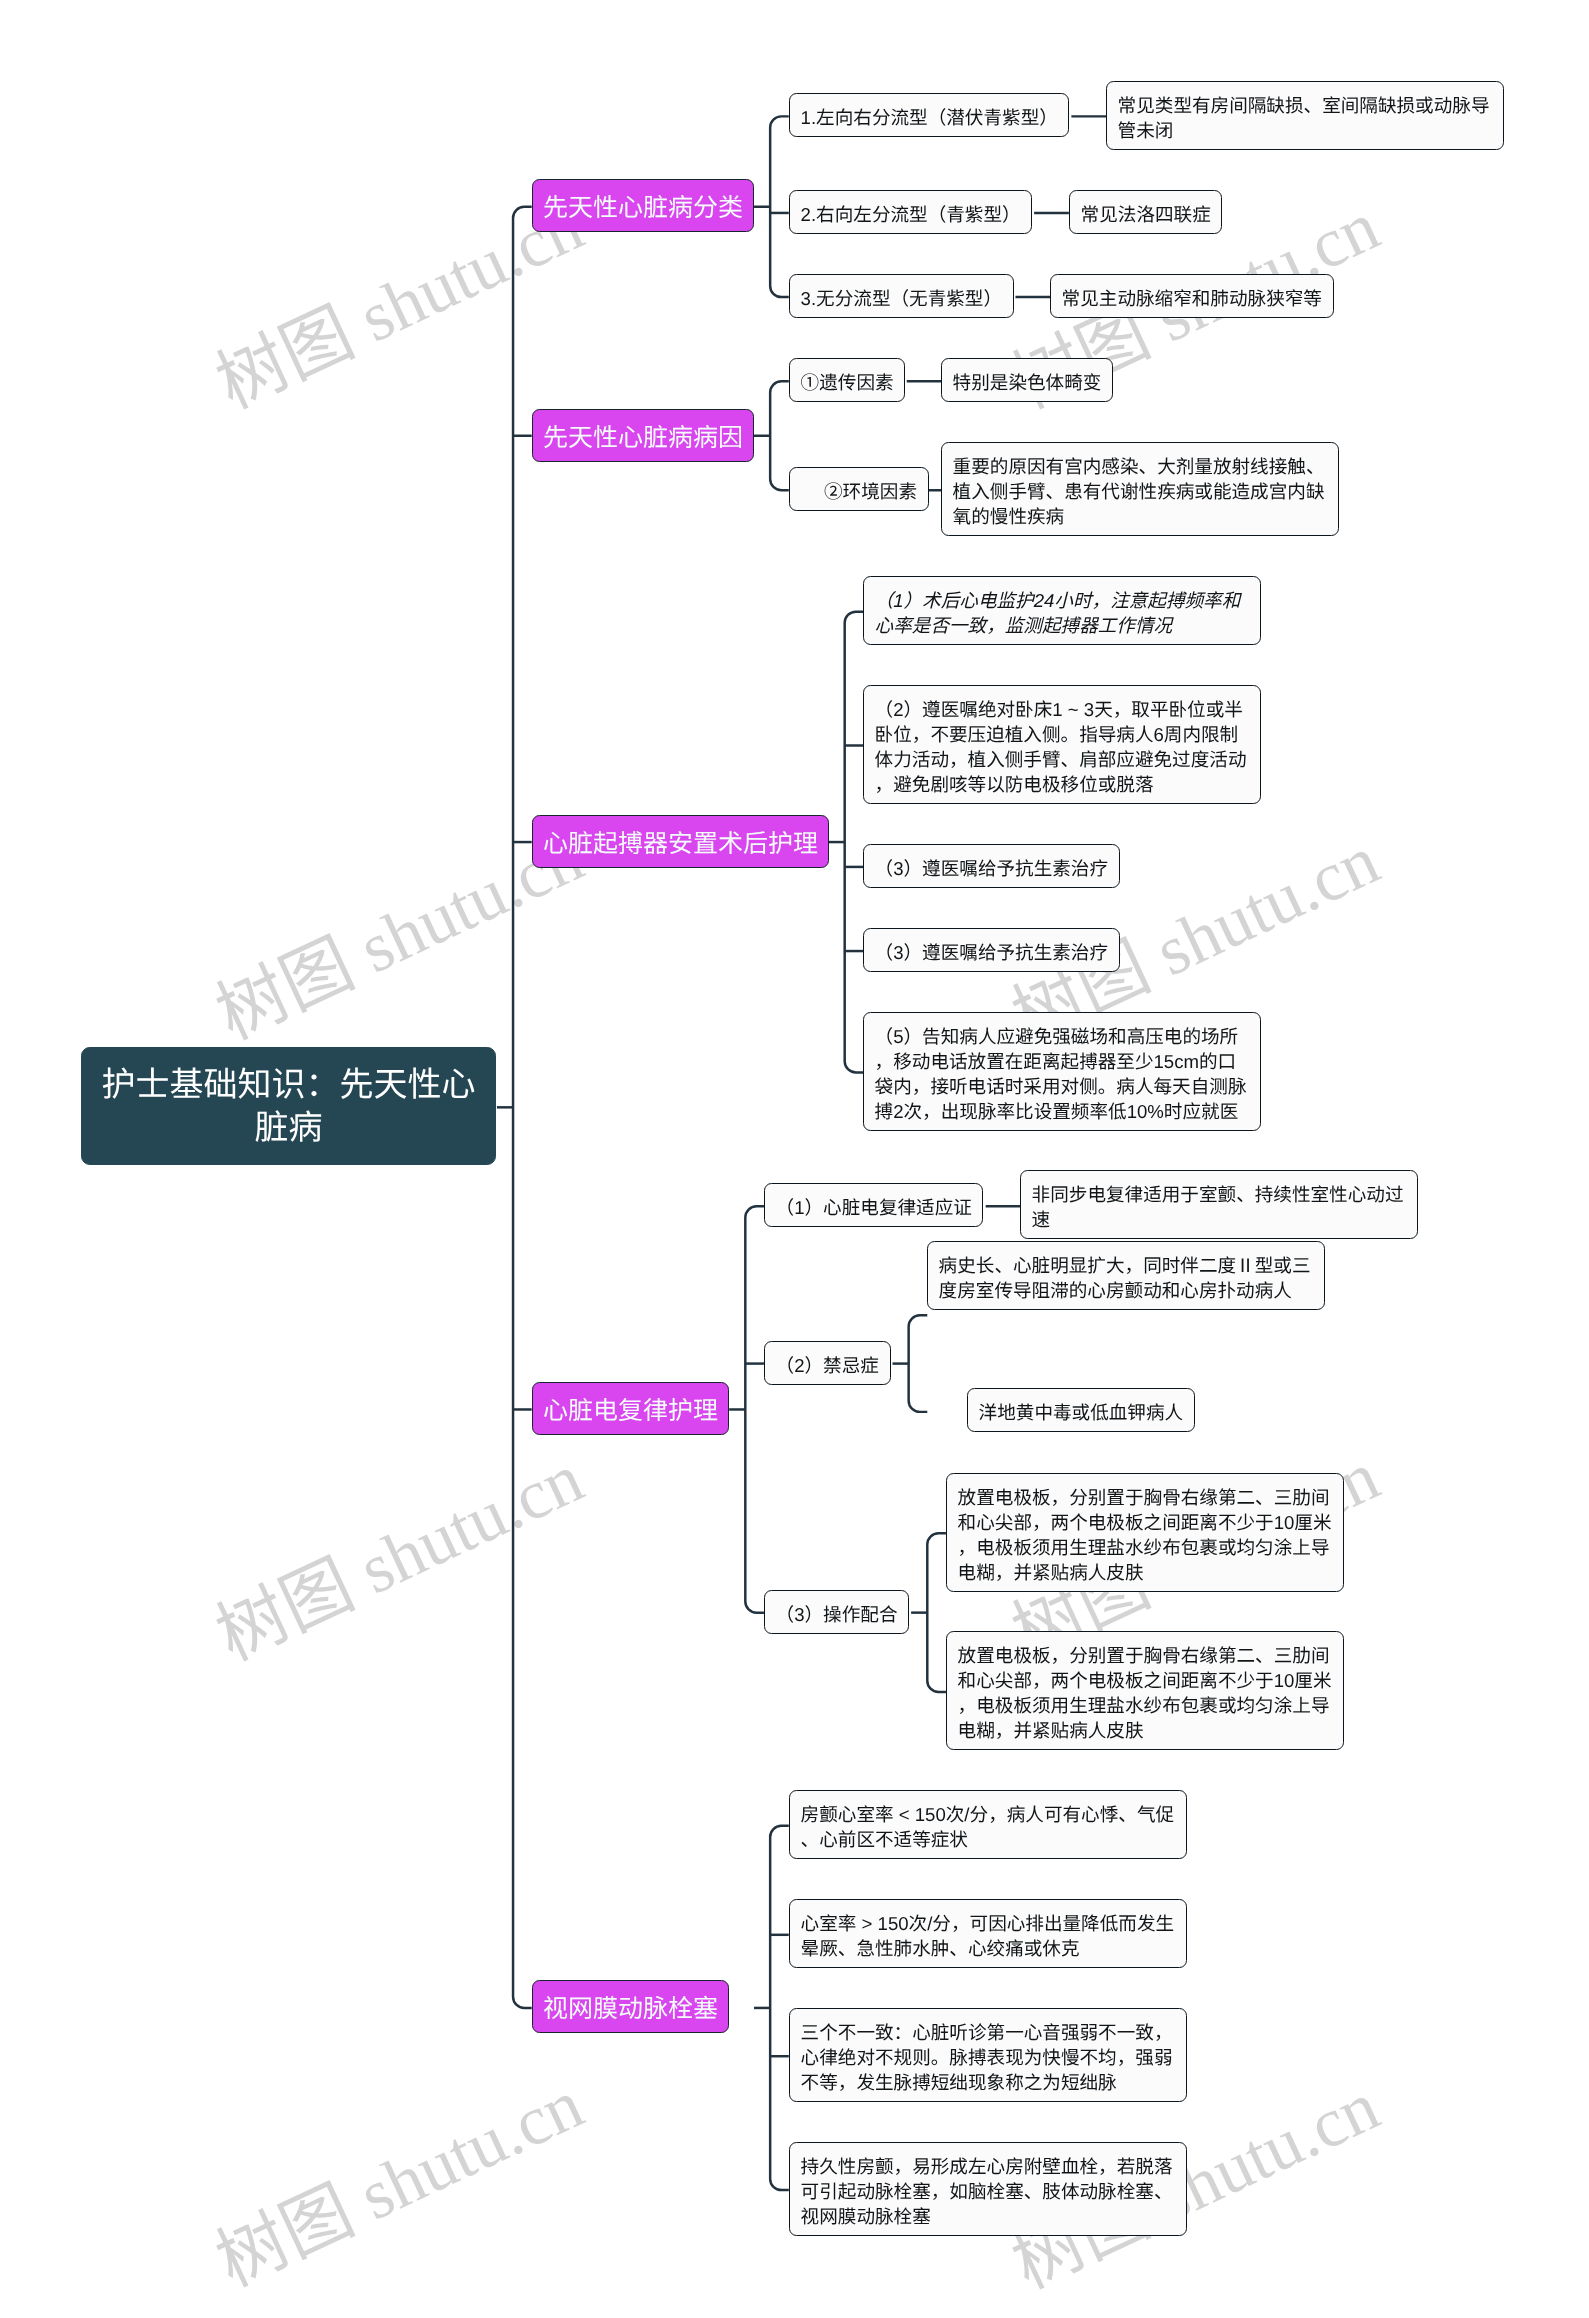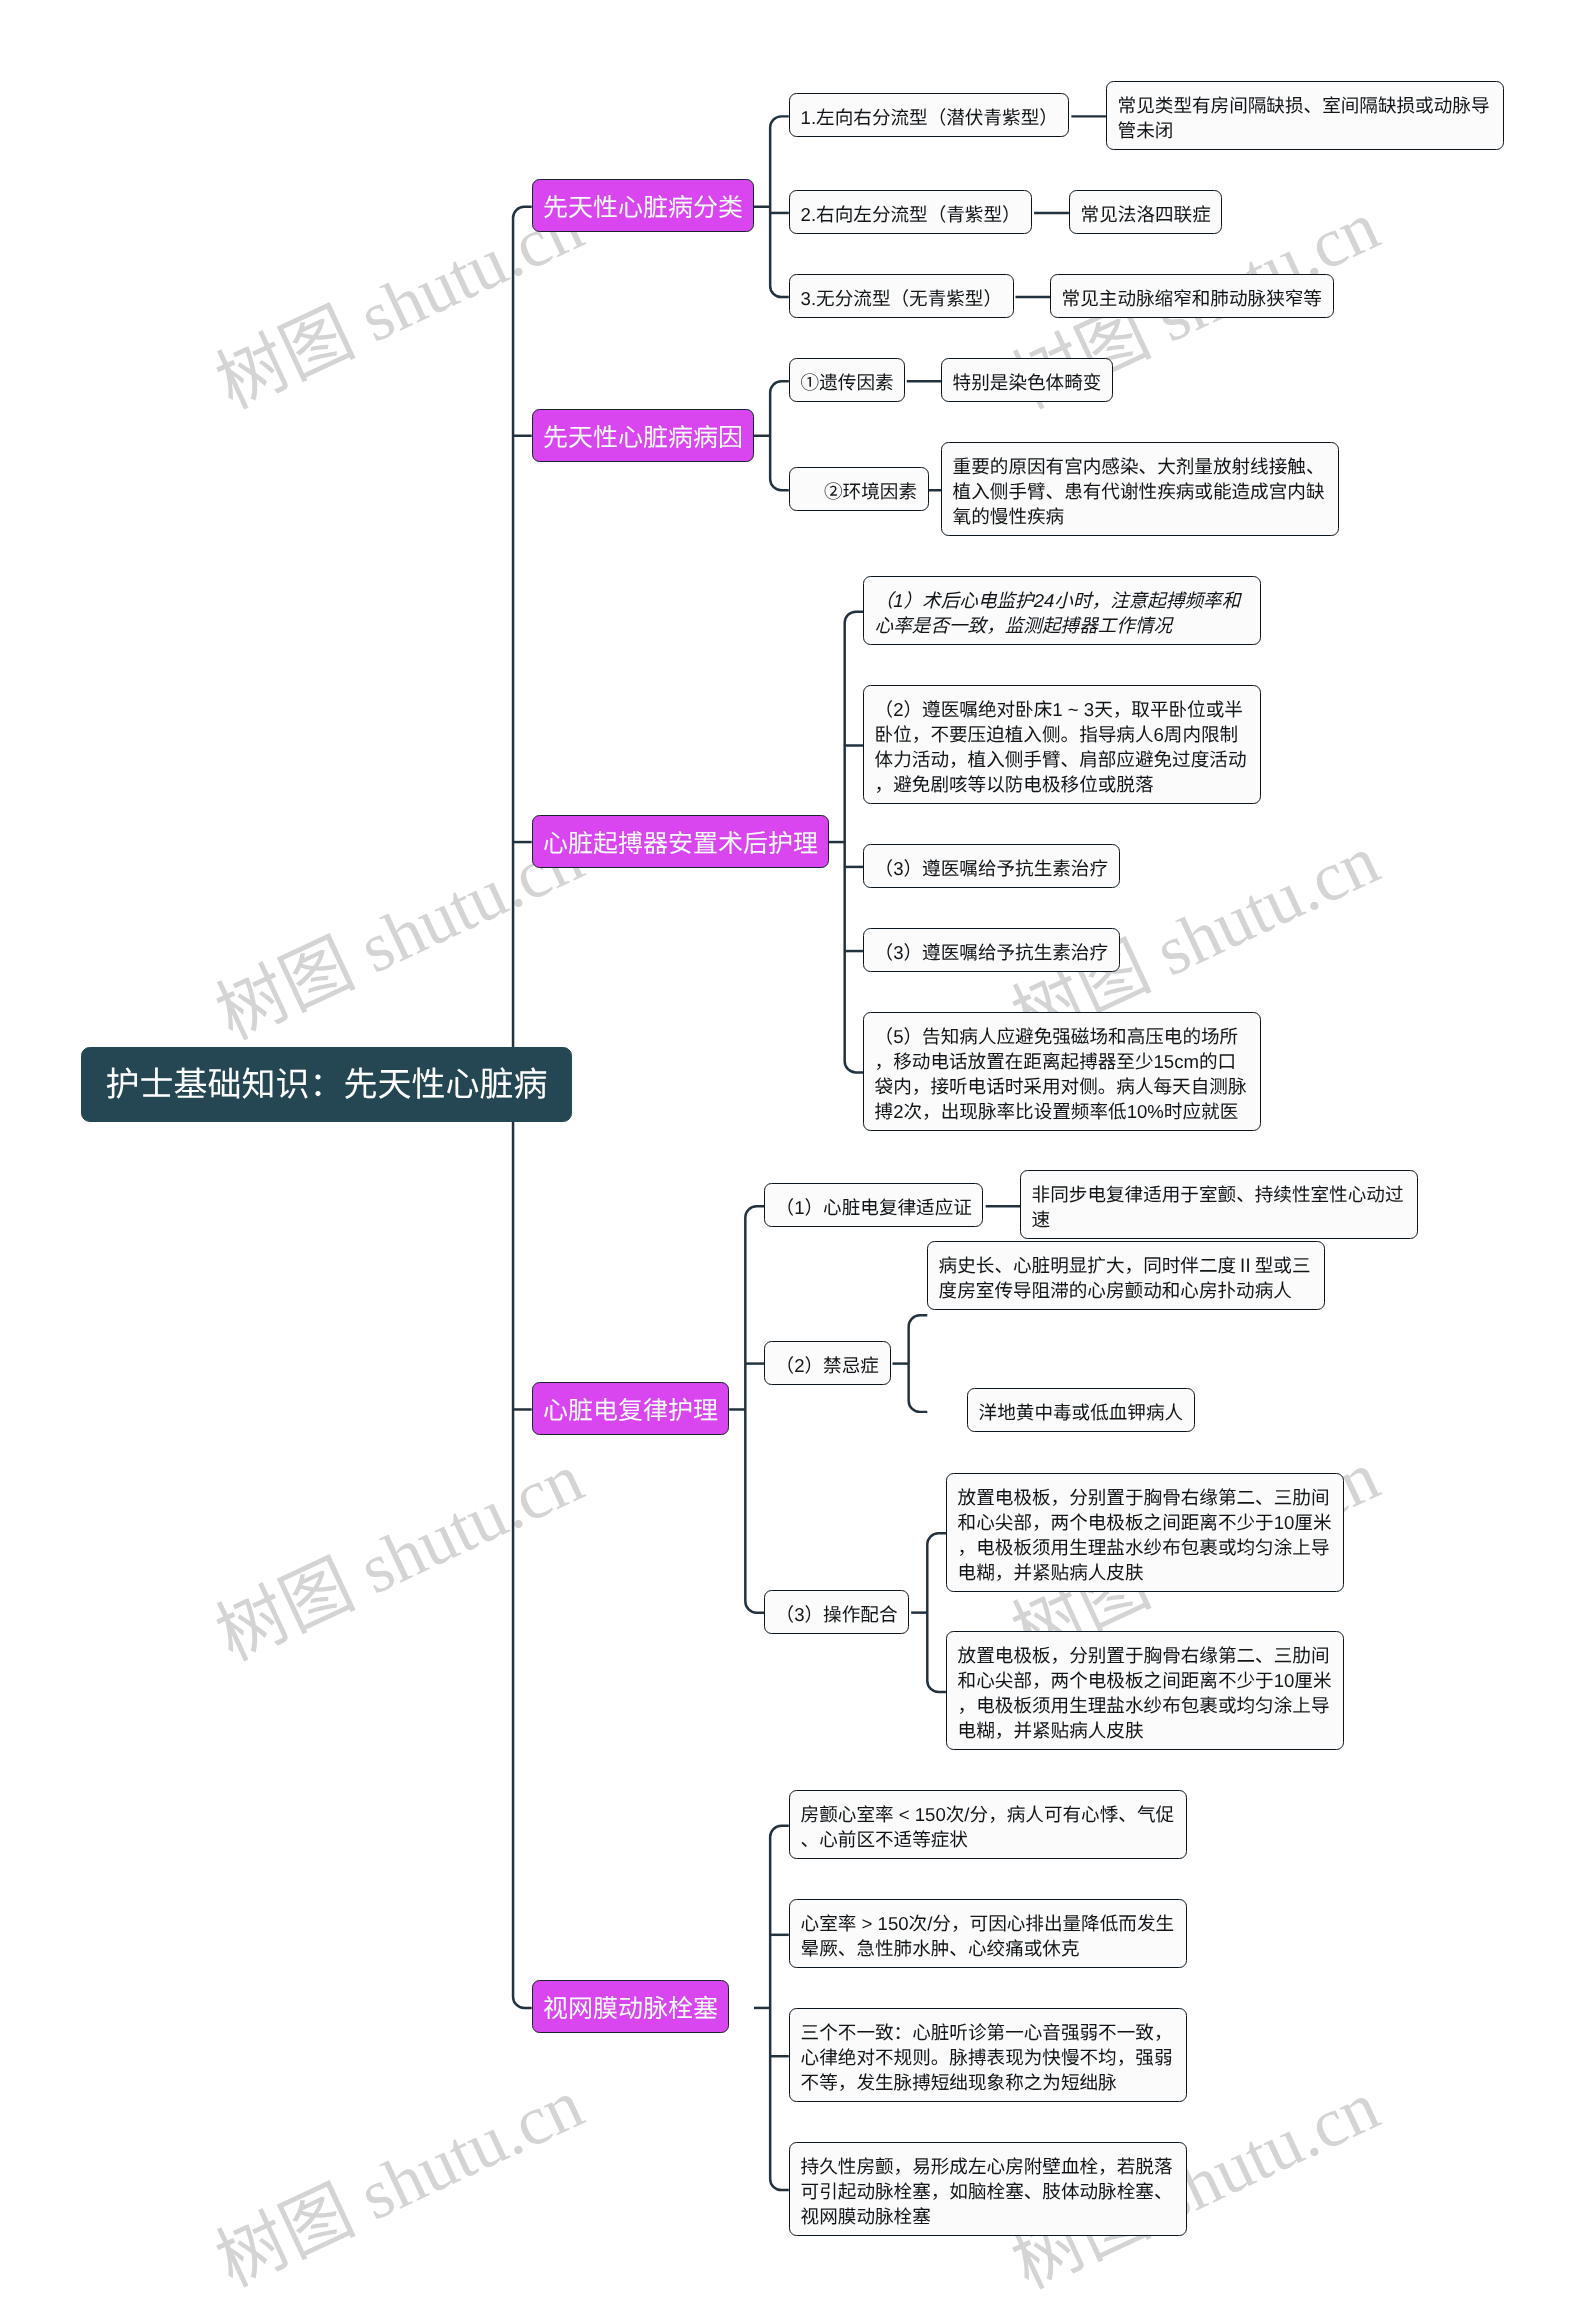--- a/index.html
+++ b/index.html
@@ -9,21 +9,21 @@
 #stage{position:relative;width:1590px;height:2319px;overflow:hidden;}
 .wm{position:absolute;color:#d4d4d4;font-family:"Liberation Serif",serif;
     font-size:70px;white-space:nowrap;transform-origin:0 100%;font-weight:400;
     transform:rotate(-25deg);pointer-events:none;letter-spacing:0px;}
 #tree{position:absolute;left:0;top:0;width:1590px;height:2319px;}
 .nodebox{box-sizing:border-box;border:1.9px solid #0c151b;border-radius:7.5px;
          will-change:transform;
          background:#fbfbfc;color:#111517;position:absolute;z-index:2;
          line-break:anywhere;}
 .lv0{background:#254753;border-color:#254753;color:#ffffff;font-size:34px;line-height:43px;
-     padding:16px 15px 13.7px;border-radius:8.7px;text-align:center;width:491px;}
+     padding:16px 15px 13.7px;border-radius:8.7px;text-align:center;width:415px;}
 .lv1{background:#d946ef;border-color:#16242c;color:#f4fbfa;font-size:25px;line-height:34px;
      padding:10.6px 10px 6.8px;border-radius:7.5px;white-space:nowrap;}
 .lvn{font-size:18.6px;line-height:25px;padding:10.6px 10.6px 6.8px;}
 </style>
 </head>
 <body>
 
 <div id="stage">
   <div id="watermark-layer">
 

